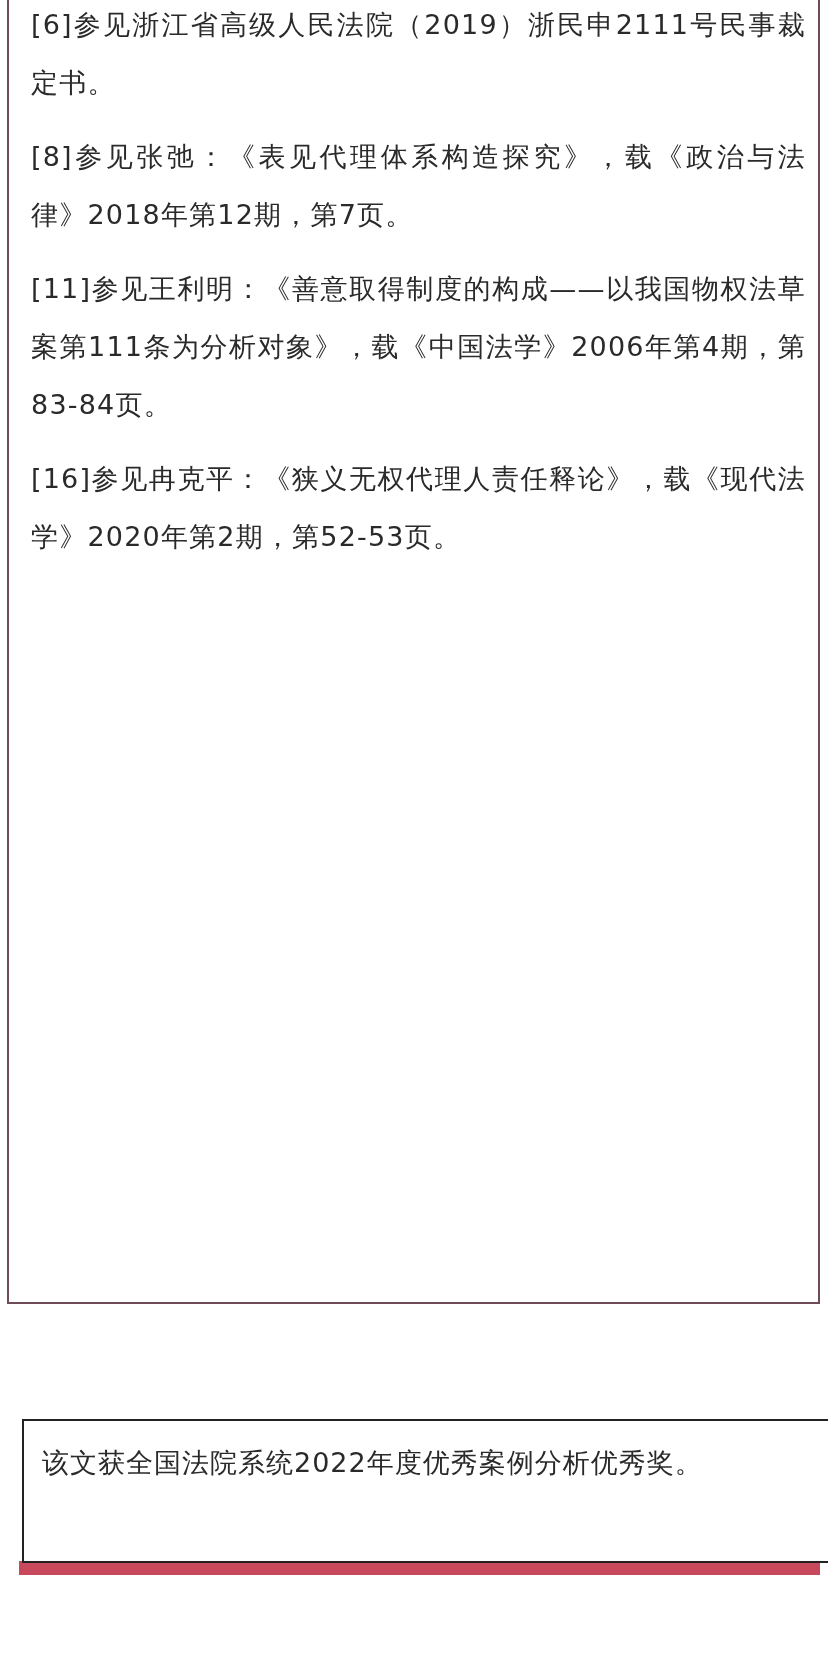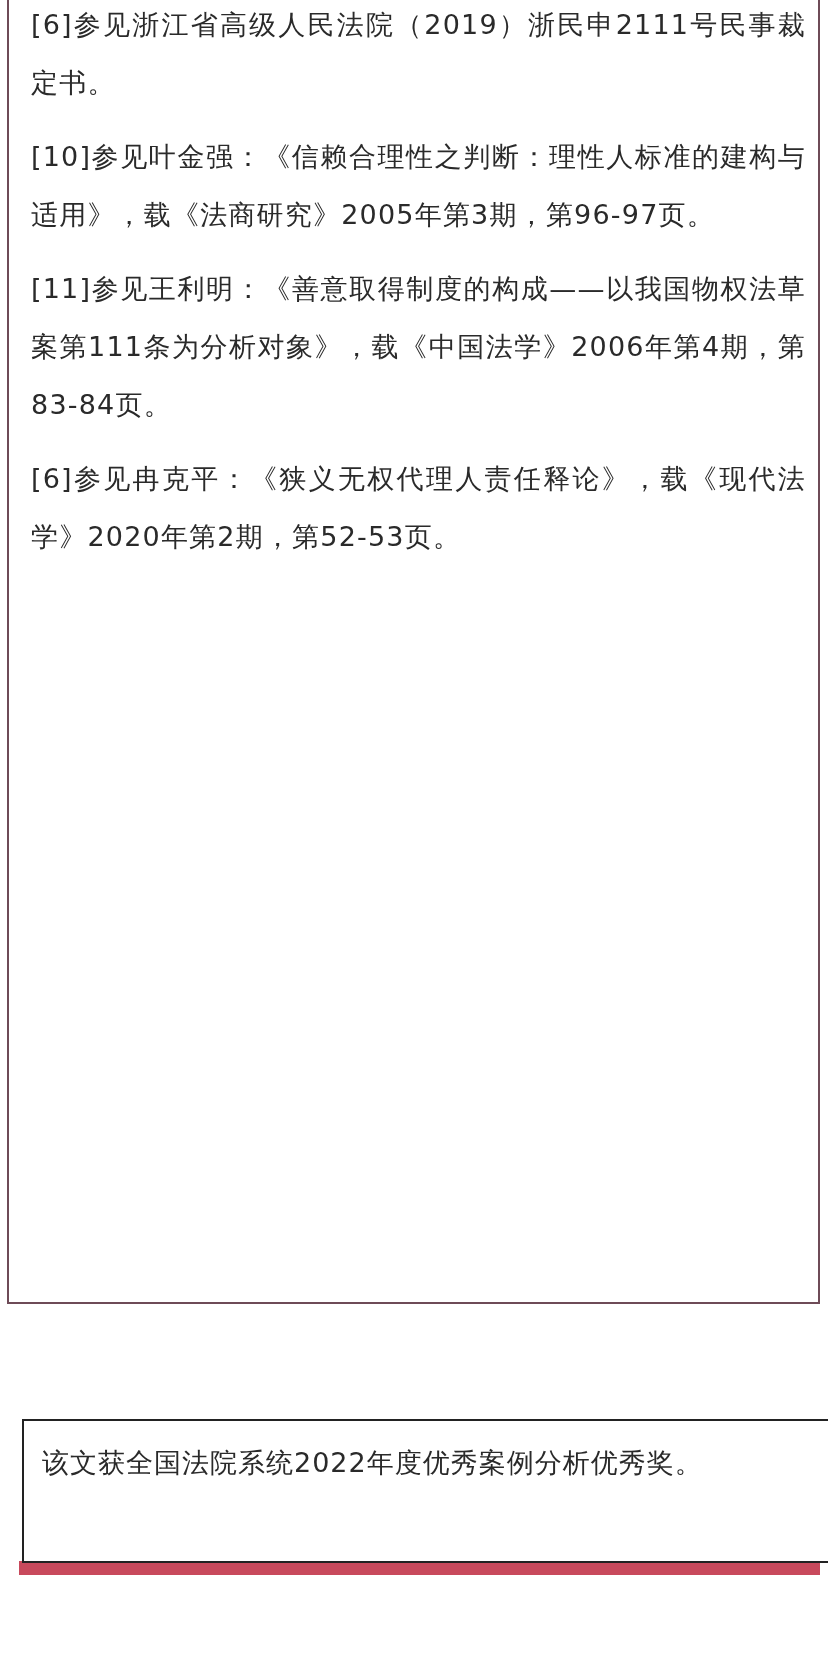--- a/index.html
+++ b/index.html
@@ -76,22 +76,22 @@
       background: #c8495c;
       z-index: 1;
     }
   </style>
 </head>
 <body>
 
 <div class="notes-box">
   <ul class="notes-list">
     <li class="note">[6]参见浙江省高级人民法院（2019）浙民申2111号民事裁定书。</li>
-    <li class="note">[10]参见叶金强：《信赖合理性之判断：理性人标准的建构与适用》，载《法商研究》2005年第3期，第96-97页。</li>
+    <li class="note">[8]参见张弛：《表见代理体系构造探究》，载《政治与法律》2018年第12期，第7页。</li>
     <li class="note">[11]参见王利明：《善意取得制度的构成——以我国物权法草案第111条为分析对象》，载《中国法学》2006年第4期，第83-84页。</li>
-    <li class="note">[6]参见冉克平：《狭义无权代理人责任释论》，载《现代法学》2020年第2期，第52-53页。</li>
+    <li class="note">[16]参见冉克平：《狭义无权代理人责任释论》，载《现代法学》2020年第2期，第52-53页。</li>
   </ul>
 </div>
 
 <div class="award-box">
   <p class="award-text">该文获全国法院系统2022年度优秀案例分析优秀奖。</p>
 </div>
 <div class="accent-bar"></div>
 
 </body></html>

